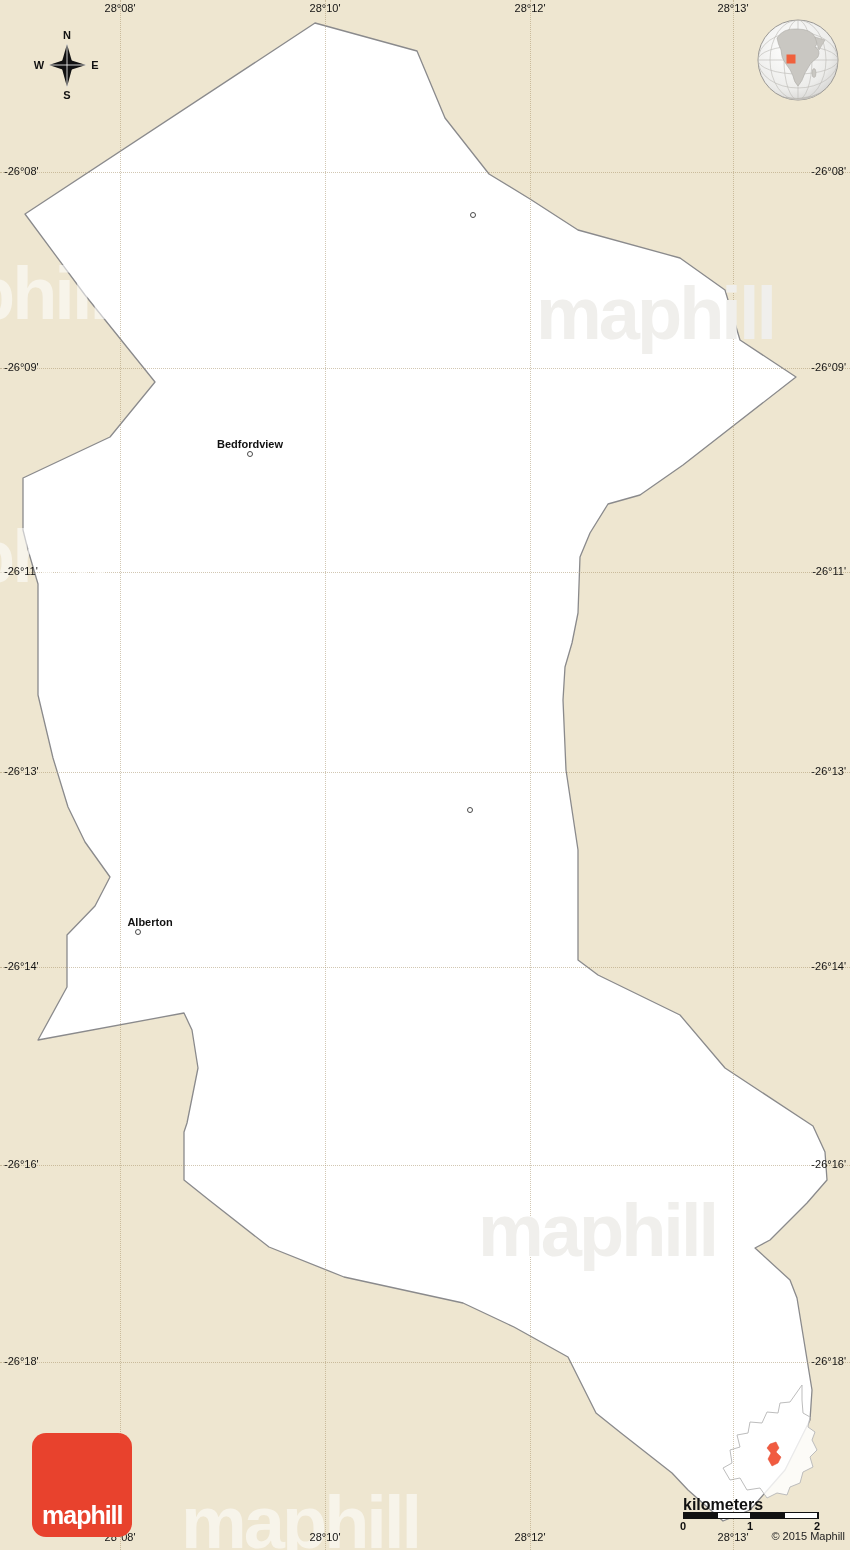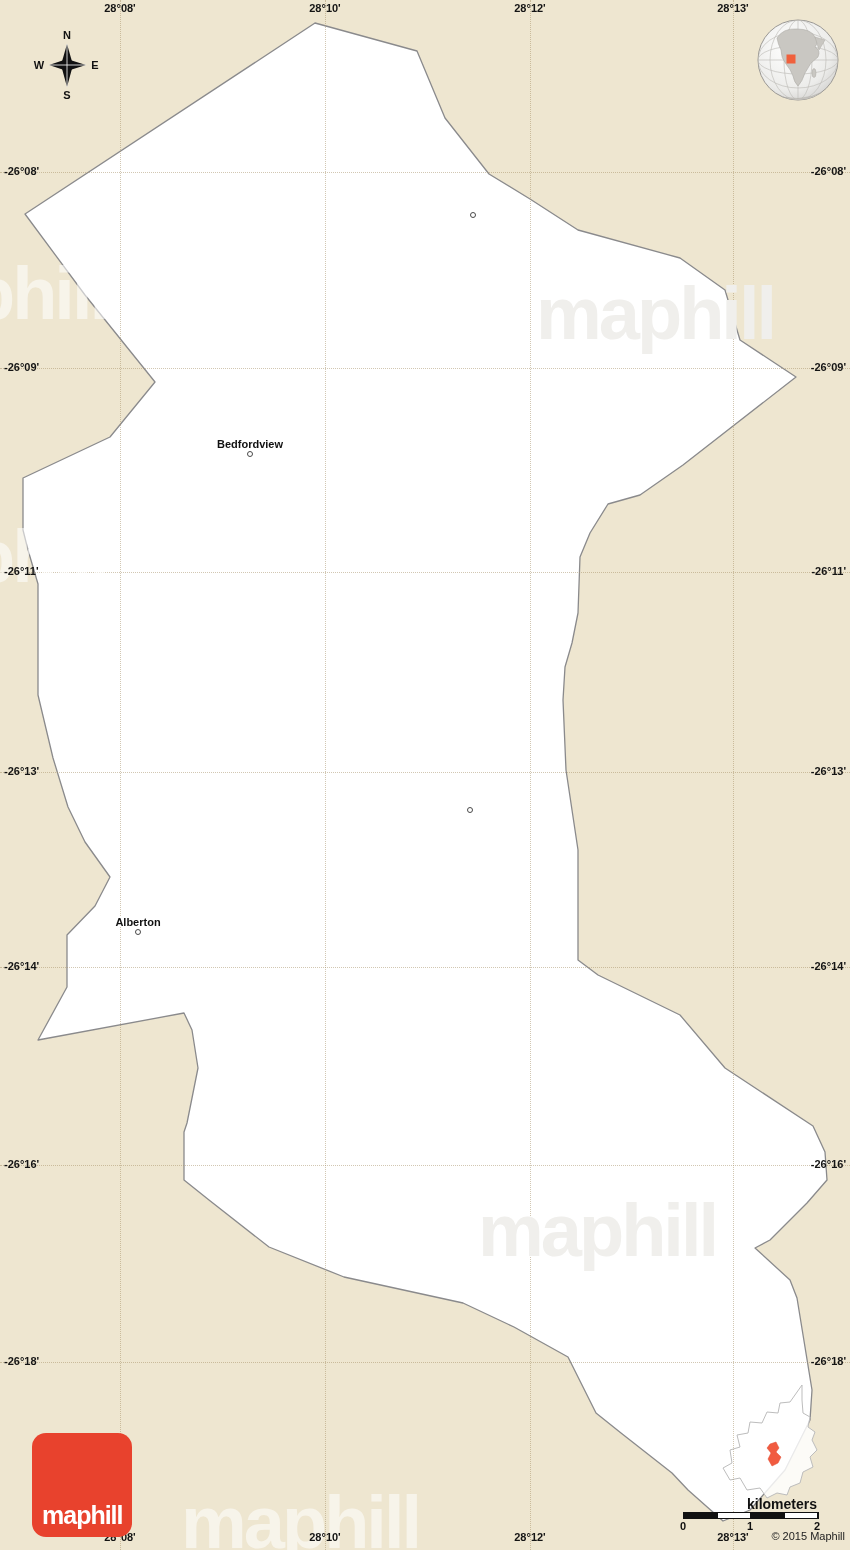--- a/index.html
+++ b/index.html
@@ -7,21 +7,21 @@
     position:relative;width:850px;height:1550px;overflow:hidden;
     background:#EEE6D0;
     font-family:"Liberation Sans", sans-serif;
   }
   #stage svg{position:absolute;left:0;top:0;}
   .layer{position:absolute;left:0;top:0;width:100%;height:100%;}
   
   .vline{position:absolute;top:0;bottom:0;width:0;border-left:1px dotted rgba(166,143,102,.50);}
   .hline{position:absolute;left:0;right:0;height:0;border-top:1px dotted rgba(166,143,102,.50);}
   .grid-label{
-    position:absolute;font-size:11px;font-weight:bold;color:#141414;
+    position:absolute;font-size:11px;font-weight:normal;color:#141414;
     white-space:nowrap;letter-spacing:0;
   }
   .grid-label.top{transform:translateX(-50%);top:2px;}
   .grid-label.bottom{transform:translateX(-50%);top:1531px;}
   .grid-label.left{left:4px;transform:translateY(-55%);}
   .grid-label.right{right:4px;transform:translateY(-55%);text-align:right;}
   
   .watermark{
     position:absolute;font-size:74px;font-weight:bold;letter-spacing:-3px;
     transform:translate(-50%,-52%);white-space:nowrap;pointer-events:none;
@@ -47,22 +47,22 @@
   
   #logo{
     position:absolute;left:32px;top:1433px;width:100px;height:104px;
     background:#E8422D;border-radius:14px;
   }
   #logo .logo-text{
     position:absolute;left:10px;bottom:7px;color:#fff;font-weight:bold;
     font-size:25px;letter-spacing:-1px;
   }
   
-  #scale-title{position:absolute;left:683px;top:1496px;width:134px;text-align:right;
-    font-size:14px;font-weight:bold;color:#111;}
+  #scale-title{position:absolute;left:683px;top:1496px;width:134px;text-align:left;
+    font-size:16px;font-weight:bold;color:#111;}
   #scale-bar{position:absolute;left:683px;top:1512px;width:134px;height:5px;
     border:1px solid #111;display:flex;background:#fff;}
   #scale-bar span{height:100%;}
   .seg-dark{background:#111;flex:1;}
   .seg-light{background:#fff;flex:1;border-left:1px solid #111;border-right:1px solid #111;}
   .scale-tick{position:absolute;top:1520px;transform:translateX(-50%);
     font-size:11px;font-weight:bold;color:#111;}
   #copyright{position:absolute;right:5px;top:1530px;font-size:11px;color:#222;}
 </style>
 </head>
@@ -94,21 +94,21 @@
       <div class="watermark wm-on-white" style="left: 655px; top: 315px;">maphill</div>
       <div class="watermark wm-on-beige" style="left: -12px; top: 295px;">maphill</div>
       <div class="watermark wm-on-beige" style="left: -12px; top: 558px;">maphill</div>
       <div class="watermark wm-on-white" style="left: 597px; top: 1232px;">maphill</div>
       <div class="watermark wm-on-beige" style="left: 300px; top: 1524px;">maphill</div>
     </div>
 
   <div class="layer" id="overlay">
       <div class="place-label" style="left: 250px; top: 445px;">Bedfordview</div>
       <div class="dot" style="left: 250px; top: 454px;"></div>
-      <div class="place-label" style="left: 138px; top: 923px;">Alberton</div>
+      <div class="place-label" style="left: 150px; top: 923px;">Alberton</div>
       <div class="dot" style="left: 138px; top: 932px;"></div>
       <div class="dot" style="left: 473px; top: 215px;"></div>
       <div class="dot" style="left: 470px; top: 810px;"></div>
     </div>
 
   <div class="layer" id="grid-labels">
       <div class="grid-label top" style="left: 120px;">28°08'</div>
       <div class="grid-label bottom" style="left: 120px;">28°08'</div>
       <div class="grid-label top" style="left: 325px;">28°10'</div>
       <div class="grid-label bottom" style="left: 325px;">28°10'</div>

